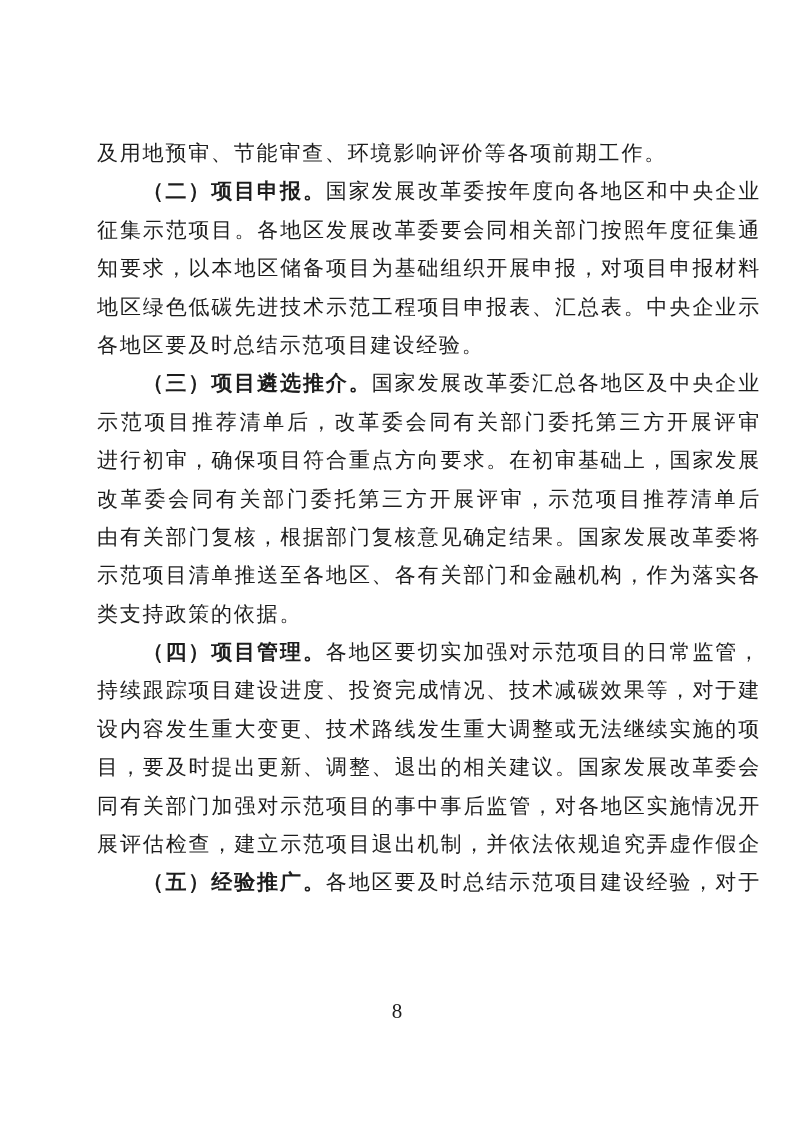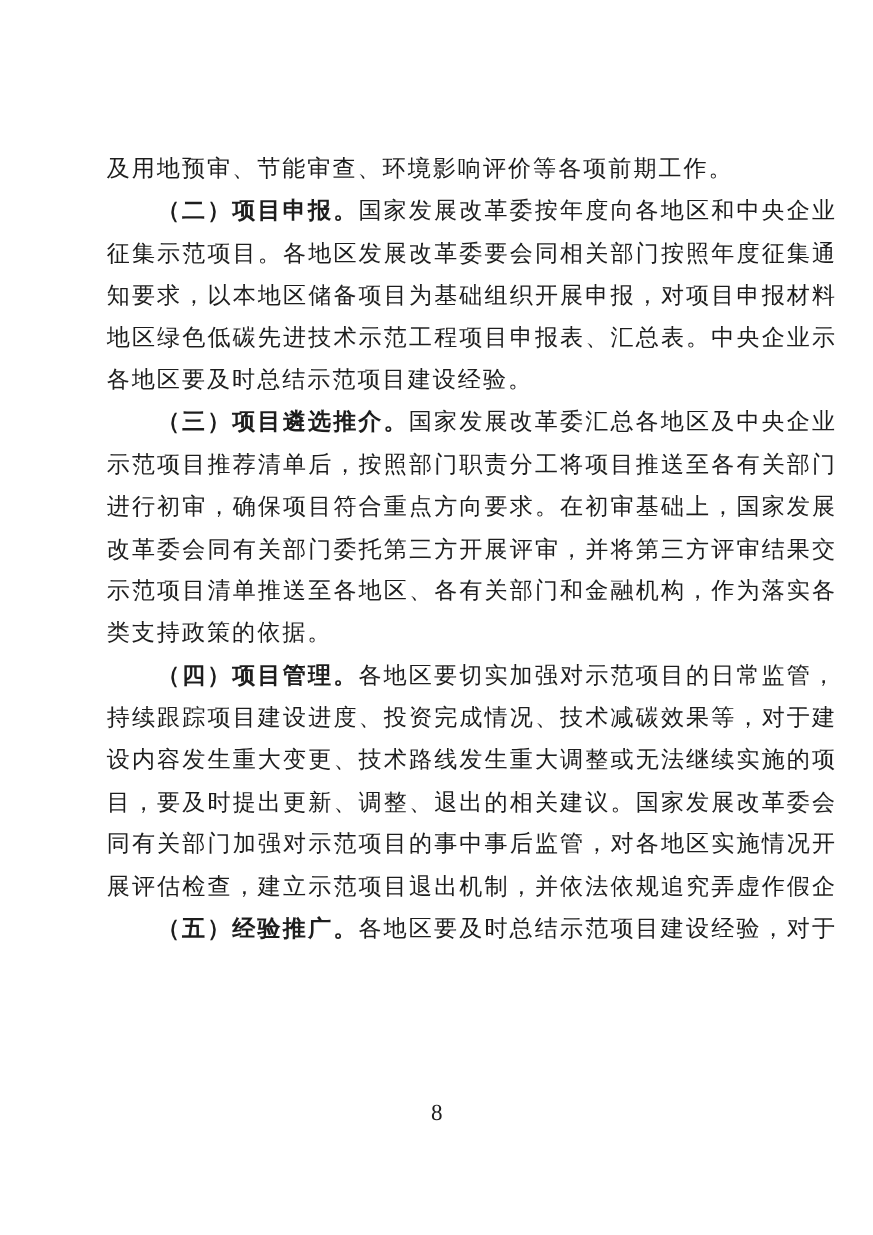--- a/index.html
+++ b/index.html
@@ -63,23 +63,24 @@
 
     <div class="line"><span>及用地预审、节能审查、环境影响评价等各项前期工作。</span></div>
 
     <div class="line j indent"><span class="bold">（二）项目申报。</span><span>国家发展改革委按年度向各地区和中央企业</span></div>
     <div class="line j"><span>征集示范项目。各地区发展改革委要会同相关部门按照年度征集通</span></div>
     <div class="line j"><span>知要求，以本地区储备项目为基础组织开展申报，对项目申报材料</span></div>
     <div class="line j"><span>地区绿色低碳先进技术示范工程项目申报表、汇总表。中央企业示</span></div>
     <div class="line"><span>各地区要及时总结示范项目建设经验。</span></div>
 
     <div class="line j indent"><span class="bold">（三）项目遴选推介。</span><span>国家发展改革委汇总各地区及中央企业</span></div>
-    <div class="line j"><span>示范项目推荐清单后，按照部门职责分工将项目推送至各有关部门</span></div>
+    <div class="line j"><span>示范项目推荐清单后，改革委会同有关部门委托第三方开展评审</span></div>
     <div class="line j"><span>进行初审，确保项目符合重点方向要求。在初审基础上，国家发展</span></div>
-    <div class="line j"><span>改革委会同有关部门委托第三方开展评审，并将第三方评审结果交</span></div>
+    <div class="line j"><span>改革委会同有关部门委托第三方开展评审，示范项目推荐清单后</span></div>
+    <div class="line j"><span>由有关部门复核，根据部门复核意见确定结果。国家发展改革委将</span></div>
     <div class="line j"><span>示范项目清单推送至各地区、各有关部门和金融机构，作为落实各</span></div>
     <div class="line"><span>类支持政策的依据。</span></div>
 
     <div class="line j indent"><span class="bold">（四）项目管理。</span><span>各地区要切实加强对示范项目的日常监管，</span></div>
     <div class="line j"><span>持续跟踪项目建设进度、投资完成情况、技术减碳效果等，对于建</span></div>
     <div class="line j"><span>设内容发生重大变更、技术路线发生重大调整或无法继续实施的项</span></div>
     <div class="line j"><span>目，要及时提出更新、调整、退出的相关建议。国家发展改革委会</span></div>
     <div class="line j"><span>同有关部门加强对示范项目的事中事后监管，对各地区实施情况开</span></div>
     <div class="line j"><span>展评估检查，建立示范项目退出机制，并依法依规追究弄虚作假企</span></div>
 

